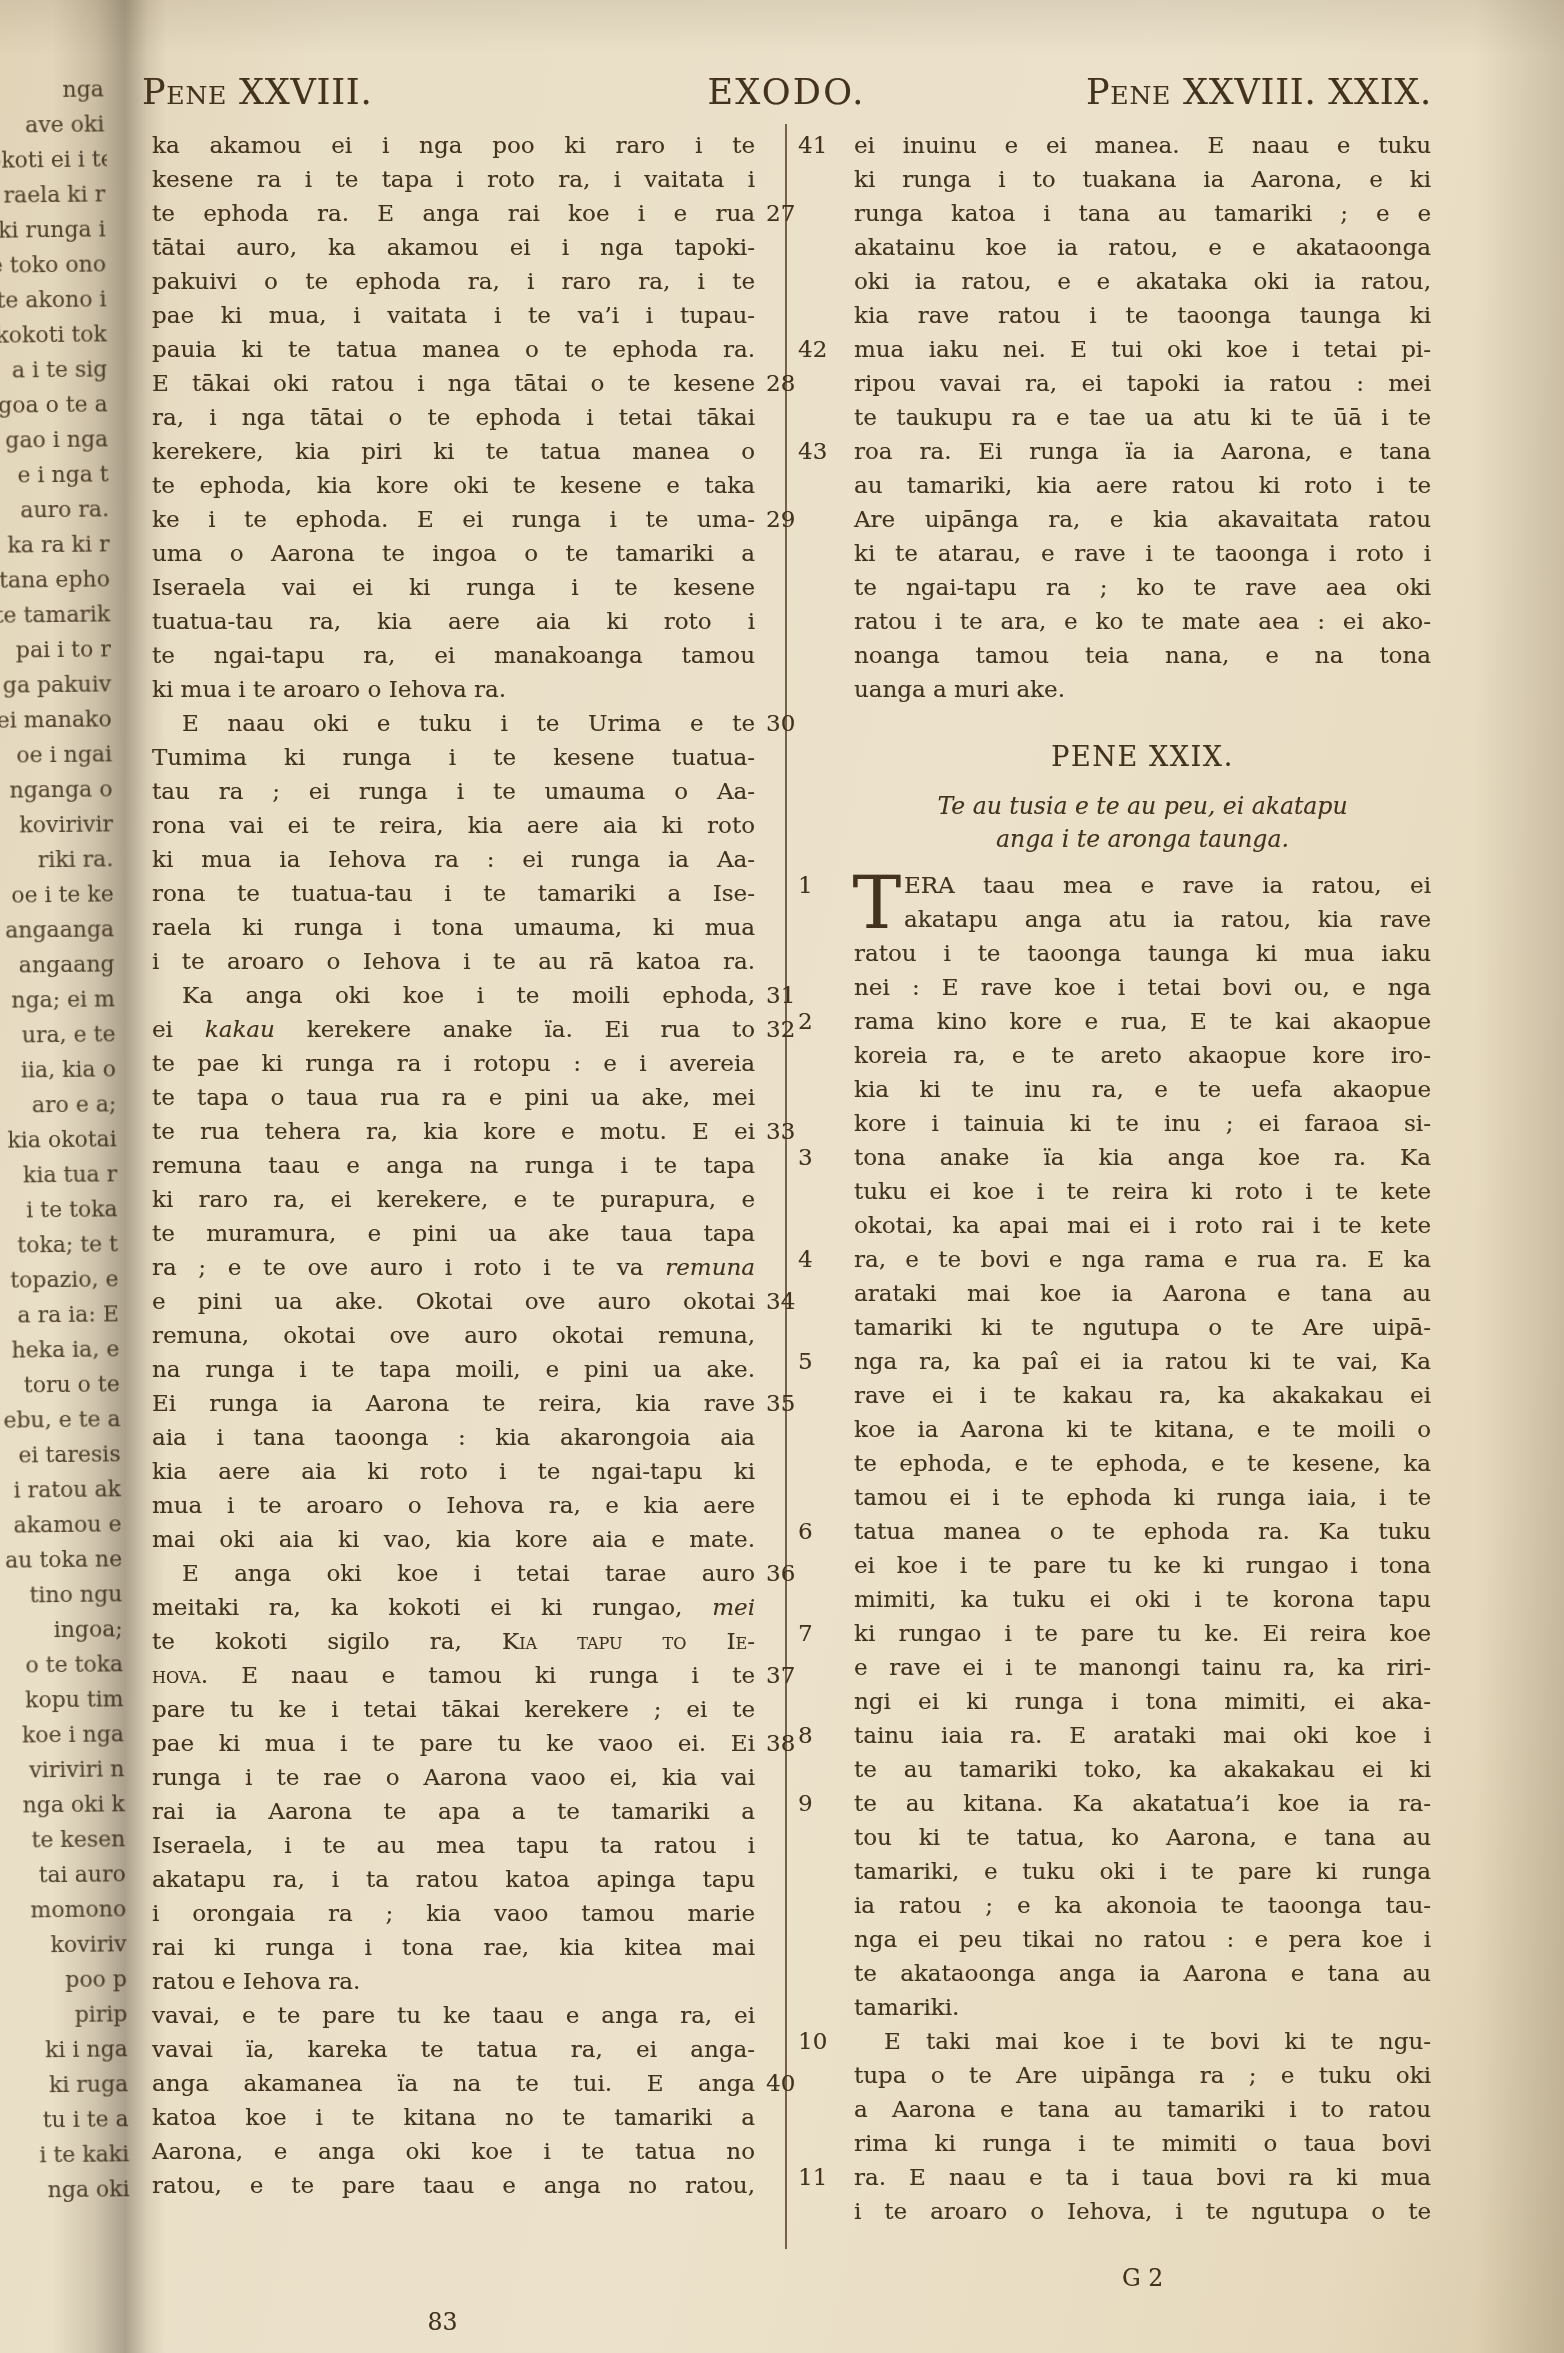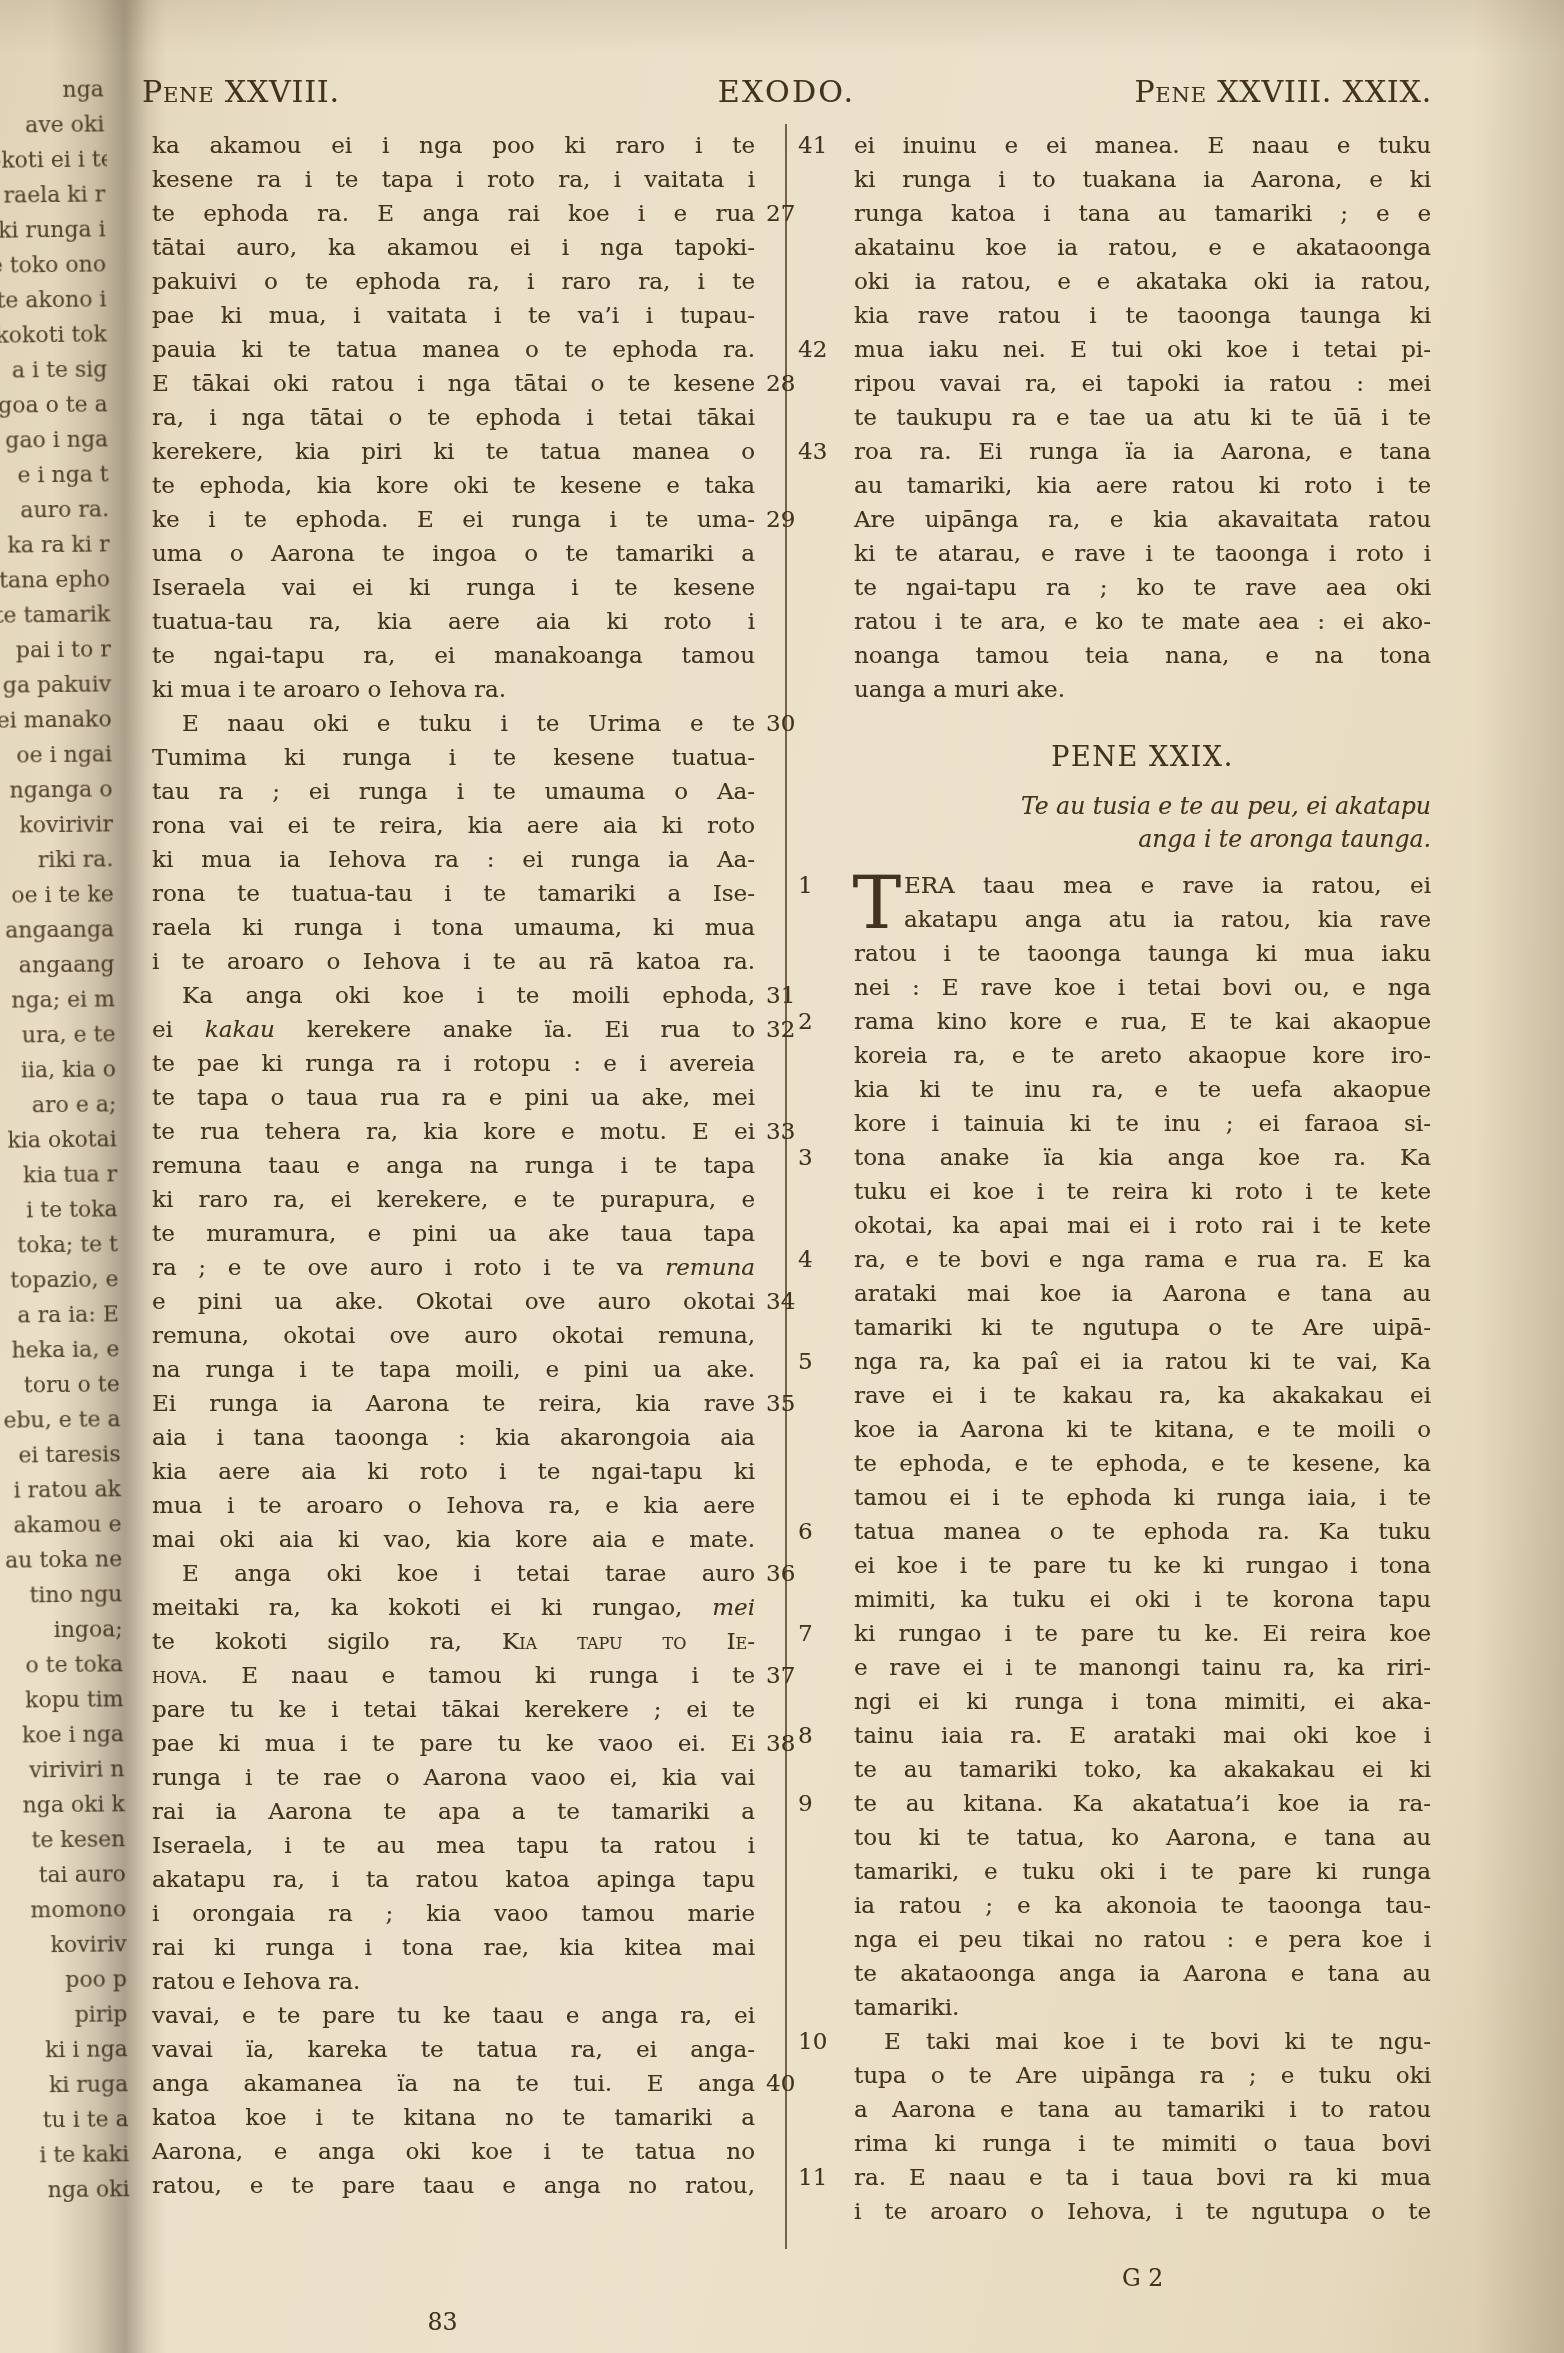--- a/index.html
+++ b/index.html
@@ -14,21 +14,21 @@
   .gutter{position:absolute;left:0;top:72px;width:119px;transform:rotate(-0.7deg);}
   .frag{height:35px;line-height:35px;font-size:22px;text-align:right;padding-right:2.3px;
         color:rgba(62,46,28,0.80);overflow:hidden;filter:blur(0.5px);white-space:nowrap;}
   .crease{position:absolute;left:52px;top:0;width:114px;height:2354px;pointer-events:none;
     background:linear-gradient(to right,rgba(73,57,36,0) 0%,rgba(73,57,36,0.16) 38%,rgba(47,35,20,0.33) 64%,rgba(73,57,36,0.10) 84%,rgba(73,57,36,0) 100%);}
   .right-shade{position:absolute;right:0;top:0;width:90px;height:2354px;pointer-events:none;
     background:linear-gradient(to left,rgba(58,43,23,0.17),rgba(58,43,23,0));}
   .top-shade{position:absolute;left:0;top:0;width:1565px;height:55px;pointer-events:none;
     background:linear-gradient(to bottom,rgba(75,58,34,0.10),rgba(75,58,34,0));}
   
-  .hdr{position:absolute;top:75px;font-size:30px;line-height:34px;}
+  .hdr{position:absolute;top:75px;font-size:35px;line-height:34px;}
   .hdr-left{left:142px;font-variant:small-caps;letter-spacing:0.8px;}
   .hdr-center{left:141px;width:1291px;text-align:center;letter-spacing:2.3px;}
   .hdr-right{right:133px;font-variant:small-caps;letter-spacing:0.8px;}
   
   .col{position:absolute;top:128px;}
   .col-left{left:152px;width:603px;}
   .col-right{left:854px;width:577px;}
   .divider{position:absolute;left:785px;top:124px;width:1.6px;height:2125px;background:rgba(86,67,42,0.8);}
   .line{position:relative;height:34px;line-height:34px;font-size:23px;
         text-align:justify;text-align-last:justify;}
@@ -36,21 +36,21 @@
   .line.first{text-indent:30px;}
   .line.dc{padding-left:50px;}
   .verse{position:absolute;top:0;font-size:23px;line-height:34px;text-indent:0;}
   .col-left .verse{left:100%;margin-left:11px;width:33px;text-align:right;}
   .col-right .verse{right:100%;margin-right:11px;width:45px;text-align:left;}
   .it{font-style:italic;}
   .sc{font-variant:small-caps;}
   .dropcap{position:absolute;left:-1.6px;top:2.3px;font-size:73px;line-height:66px;font-style:normal;}
   .chapter-heading{font-size:27px;line-height:34px;letter-spacing:1.6px;text-align:center;margin-top:34px;}
   .chapter-subtitle{font-style:italic;font-size:23.5px;line-height:33px;text-align:center;}
-  .chapter-subtitle .subline{height:33px;text-align:right;}
+  .chapter-subtitle .subline{height:33px;}
   .chapter-subtitle{margin:15.6px 0 12.5px;}
   
   .footer{position:absolute;top:2264px;font-size:23.5px;}
   .footer-left{left:141px;width:603px;text-align:center;margin-top:44px;}
   .footer-right{left:854px;width:577px;text-align:center;}
 </style>
 </head>
 <body>
 
 <div class="page">

